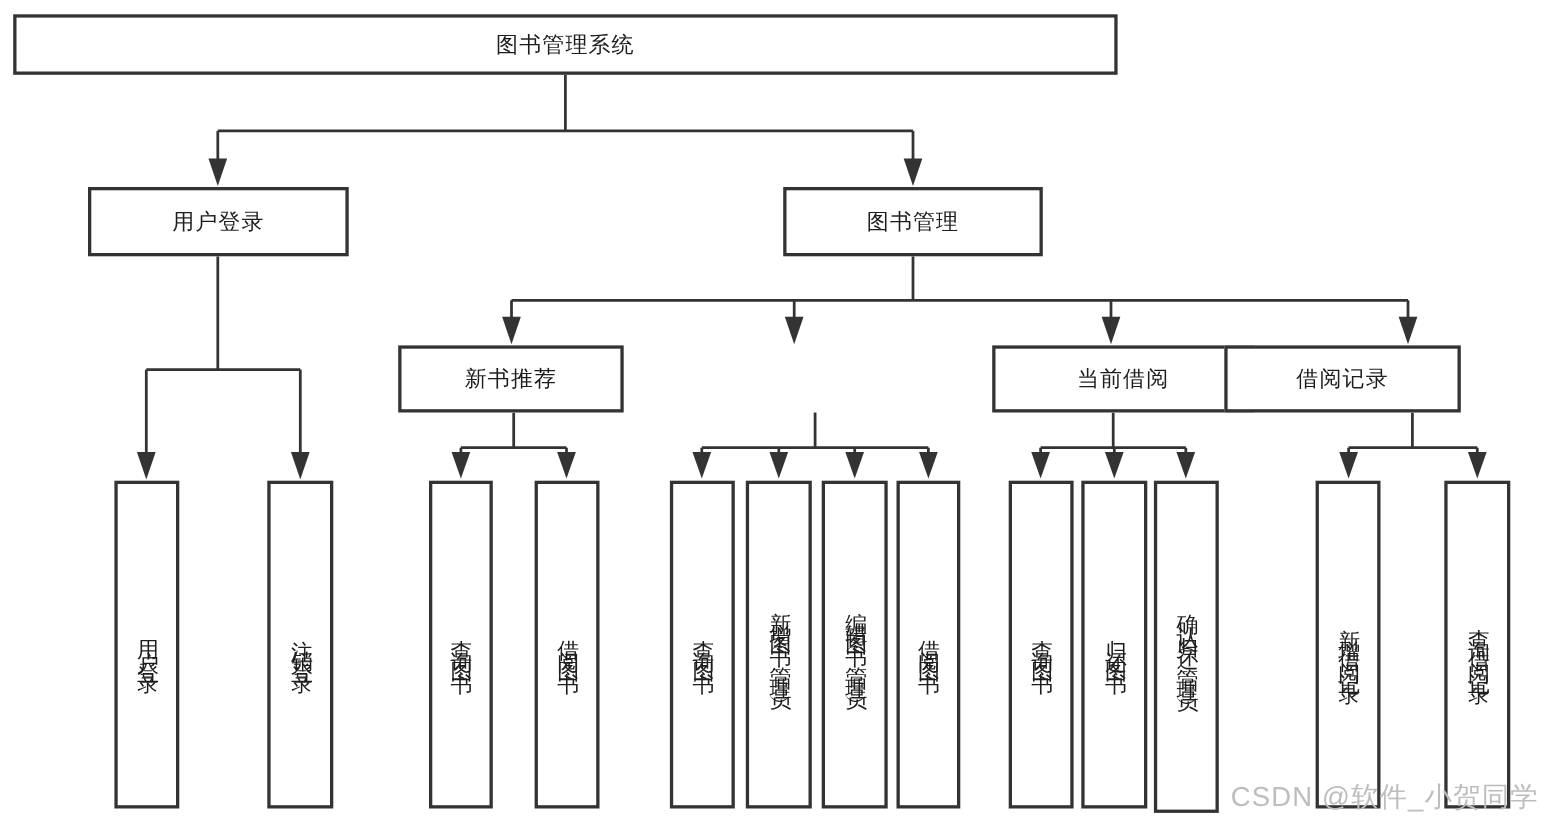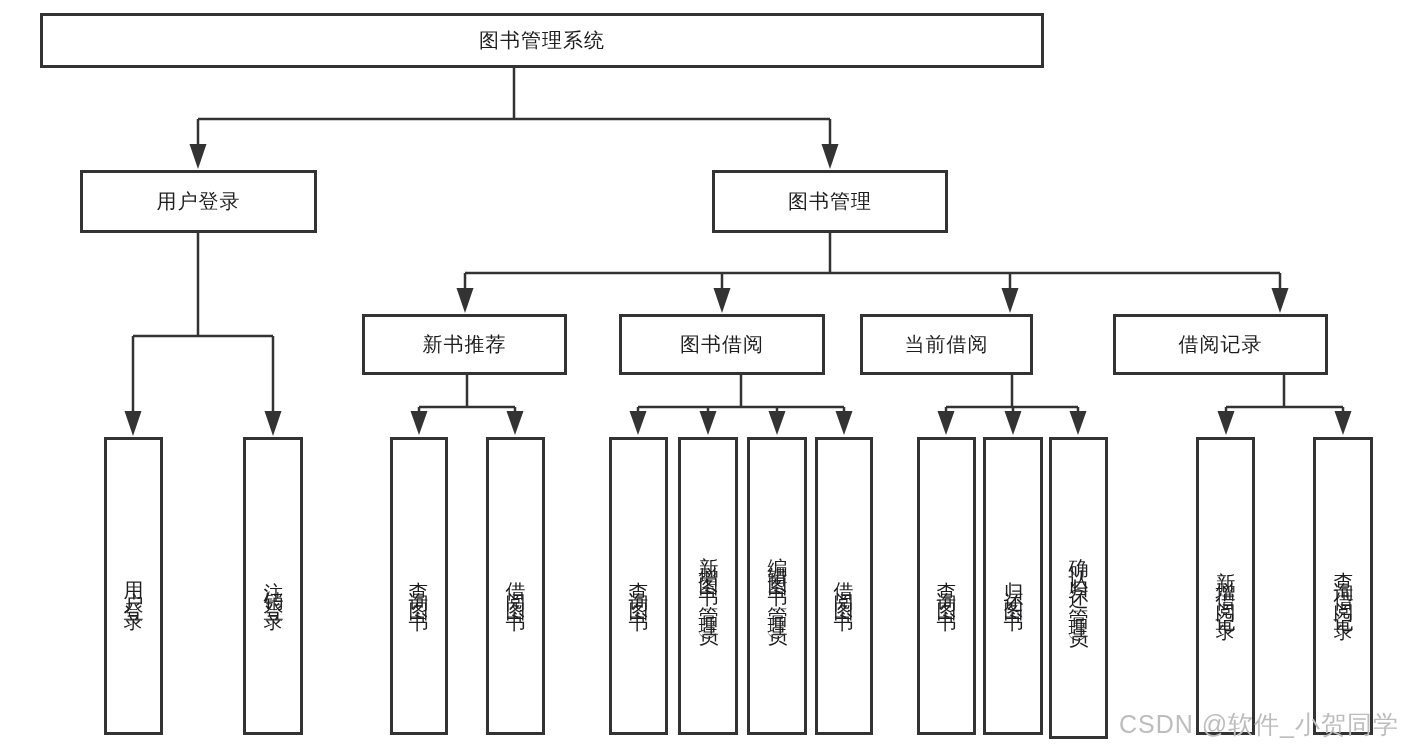--- a/index.html
+++ b/index.html
@@ -99,28 +99,27 @@
 
     <g>
       <path d="M1284,375 V407 M1226,407 H1343"></path>
       <path d="M1226,407 V412"></path>
         <polygon points="1217.5,411 1234.5,411 1226,435"></polygon>
       <path d="M1343,407 V412"></path>
         <polygon points="1334.5,411 1351.5,411 1343,435"></polygon>
     </g>
   </svg>
 
-  <div class="hbox" style="left:12px; top:13px; width:1004px; height:55px;margin-left:28px;">图书管理系统</div>
+  <div class="hbox" style="left:12px; top:13px; width:1004px; height:55px;">图书管理系统</div>
 
   <div class="hbox" style="left:80px; top:170px; width:237px; height:63px;">用户登录</div>
   <div class="hbox" style="left:712px; top:170px; width:236px; height:63px;">图书管理</div>
 
   <div class="hbox" style="left:362px; top:314px; width:205px; height:61px;">新书推荐</div>
-  <div class="hbox" style="left:619px; top:314px; width:206px; height:61px;">图书借阅</div>
-  <div class="hbox" style="left:860px; top:314px; width:173px; height:61px;">当前借阅</div>
+  <div class="hbox" style="left:902px; top:314px; width:238px; height:61px;">当前借阅</div>
   <div class="hbox" style="left:1113px; top:314px; width:215px; height:61px;">借阅记录</div>
 
   <div class="vbox" style="left:104px; width:59px;">用户登录</div>
   <div class="vbox" style="left:243px; width:60px;">注销登录</div>
 
   <div class="vbox" style="left:390px; width:58px;">查询图书</div>
   <div class="vbox" style="left:486px; width:59px;">借阅图书</div>
 
   <div class="vbox" style="left:609px; width:59px;">查询图书</div>
   <div class="vbox" style="left:678px; width:60px;">新增图书（管理员）</div>

